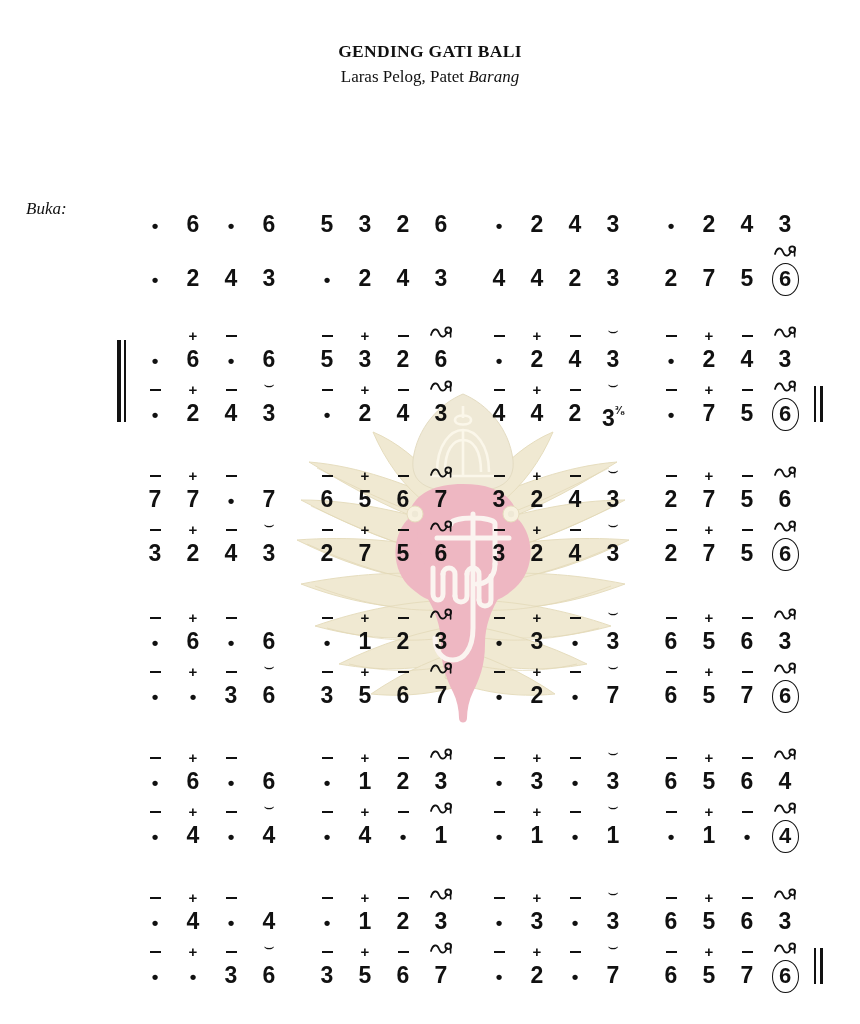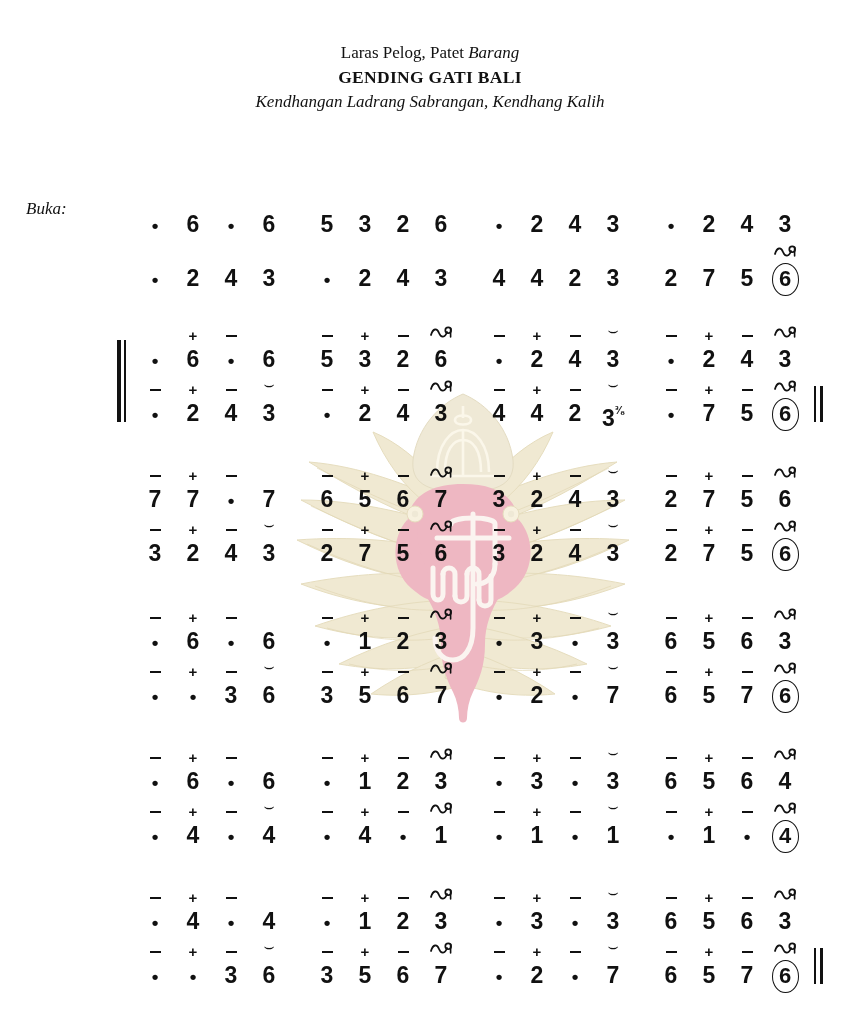--- a/index.html
+++ b/index.html
@@ -254,23 +254,22 @@
       <circle cx="224" cy="126" r="8"></circle>
     </g>
     <g fill="#efe9d6">
       <circle cx="128" cy="126" r="3.2"></circle>
       <circle cx="224" cy="126" r="3.2"></circle>
     </g>
   </svg>
 </div>
 
 <div id="header">
+  <div id="doc-title">GENDING GATI BALI</div>
   <div id="doc-sub1"><span>Laras Pelog, Patet </span><span class="it">Barang</span></div>
-  <div id="doc-title">GENDING GATI BALI</div>
-  <div id="doc-sub2">Kendhangan Ladrang Sabrangan, Kendhang Kalih</div>
 </div>
 
 <div id="sheet">
     <div class="system" style="top: 193px;">
       <div class="label-buka">Buka:</div>
       <div class="staff-line">
         <div class="cells" style="display: flex;">
           <div class="cell" style="width: 38px; flex: 0 0 38px;">
             <div class="mark none"></div>
             <div class="note rest"></div>

